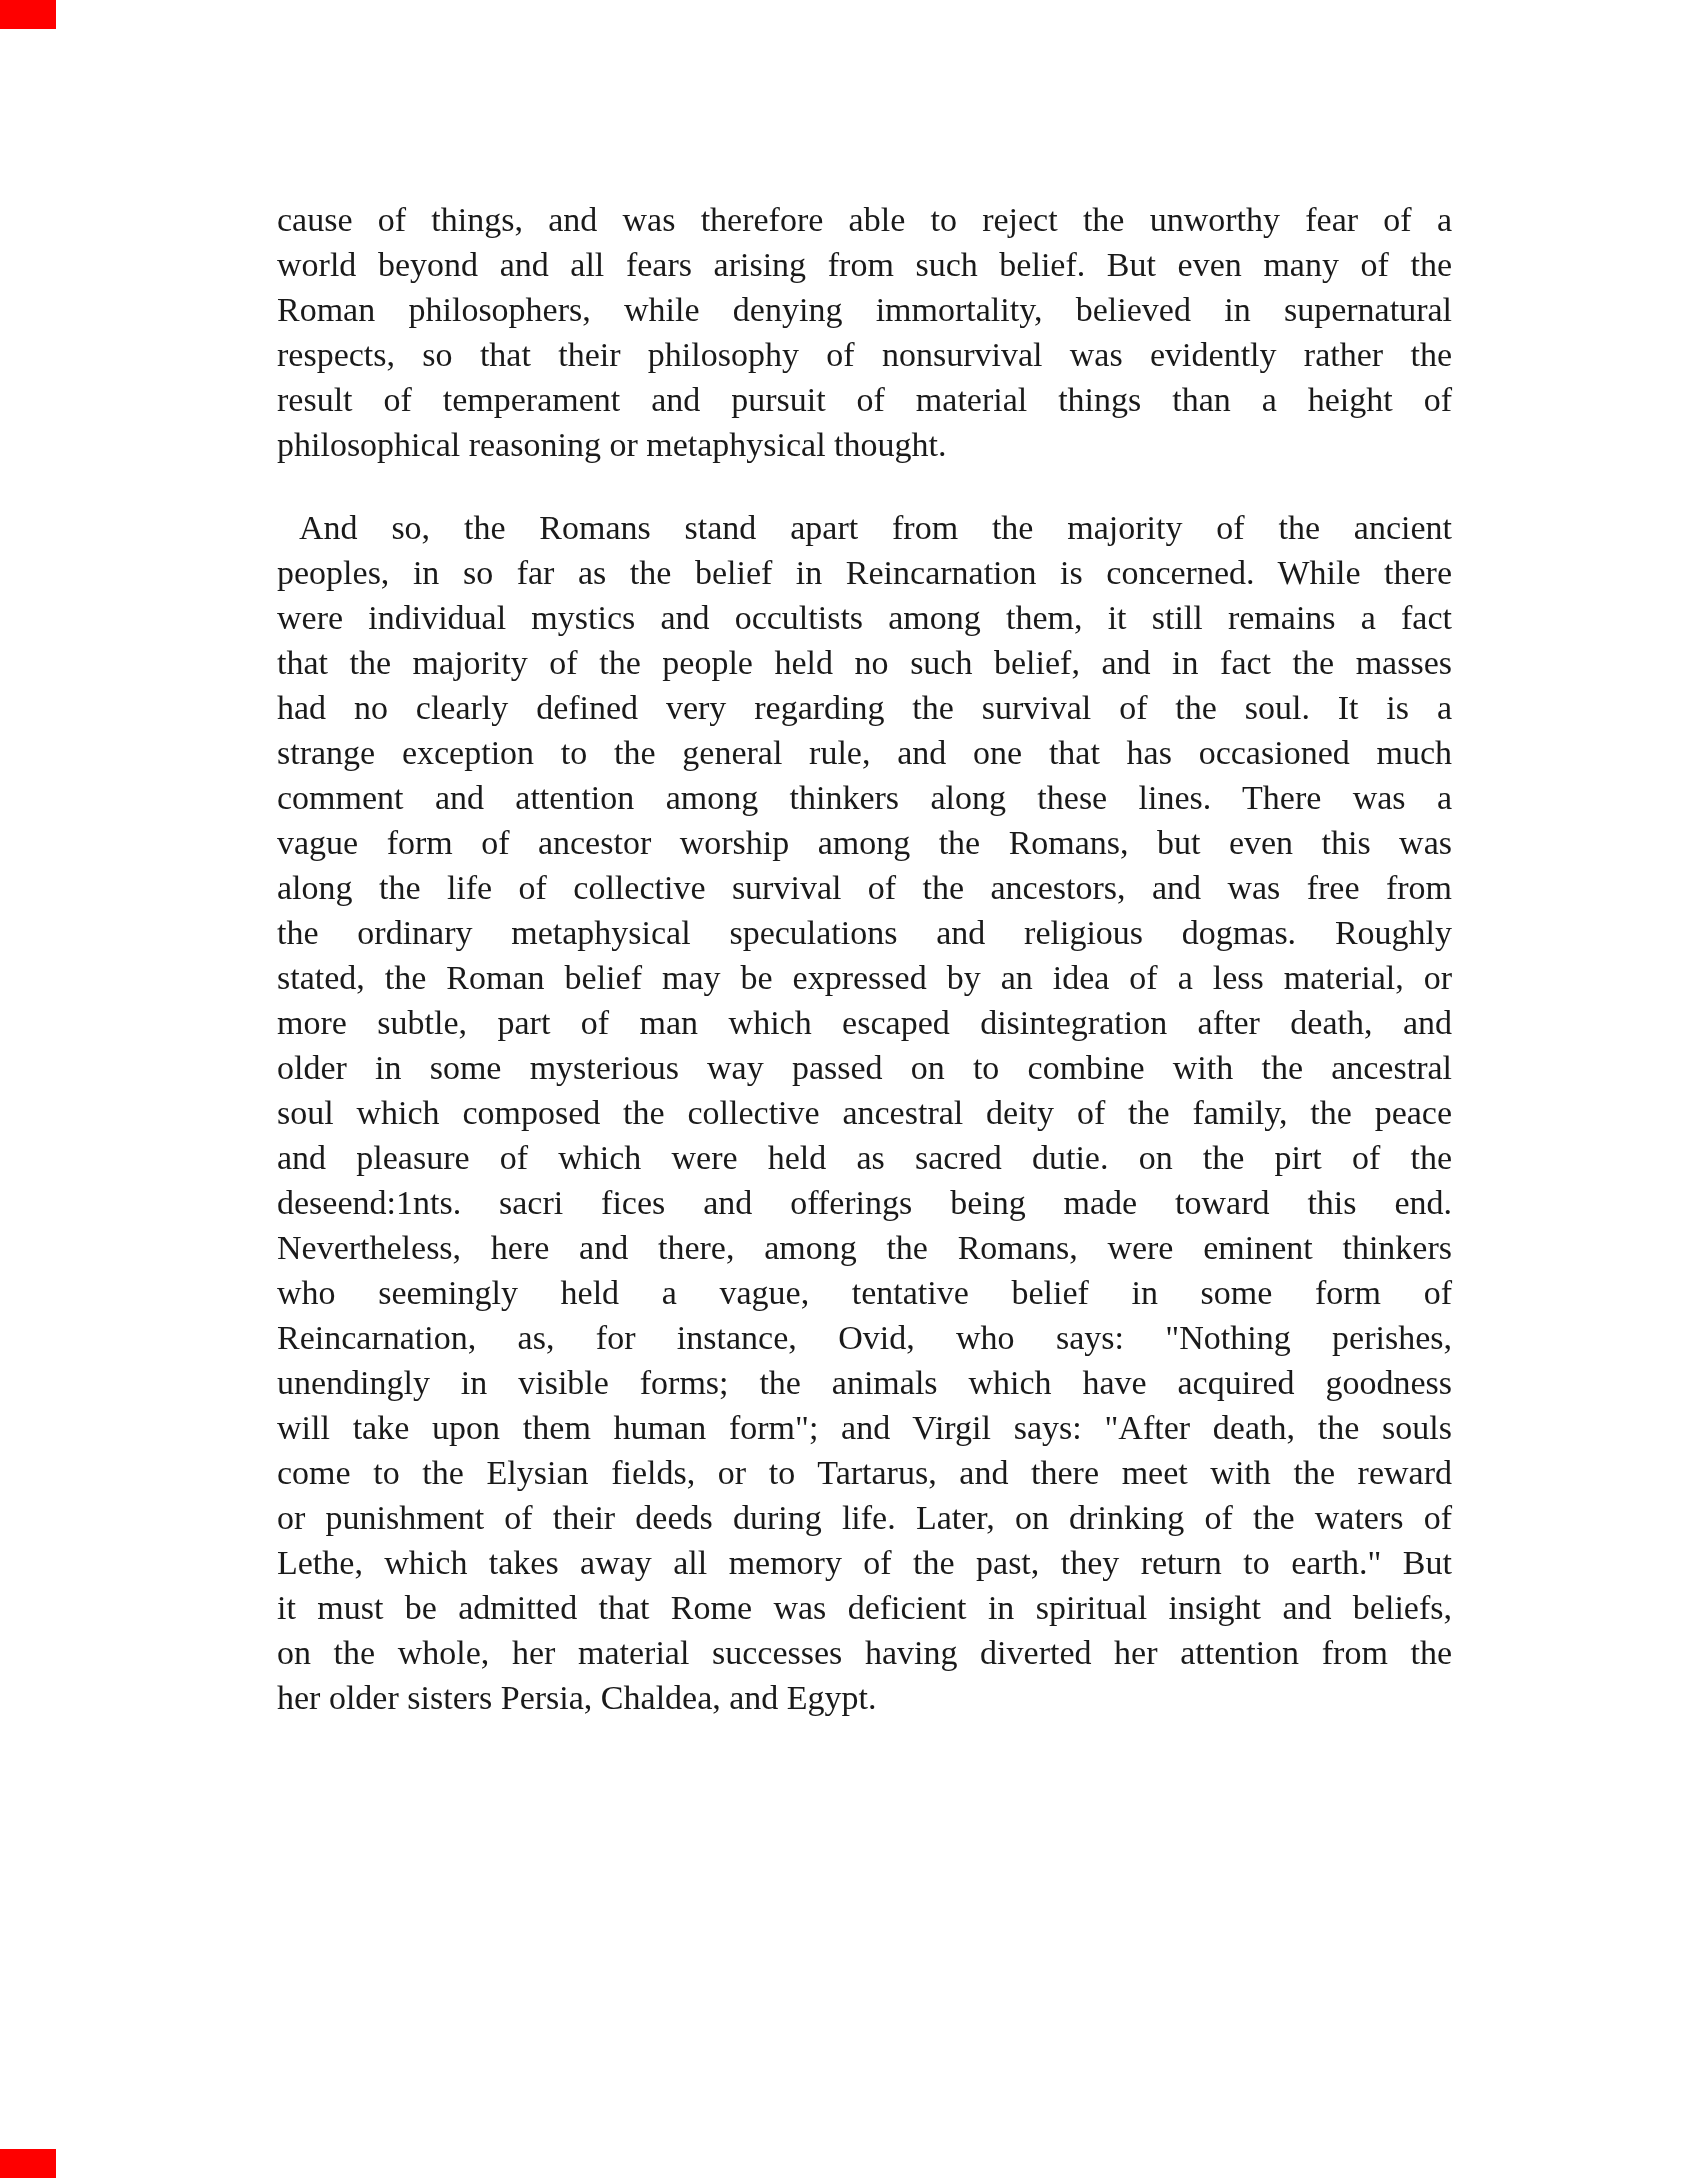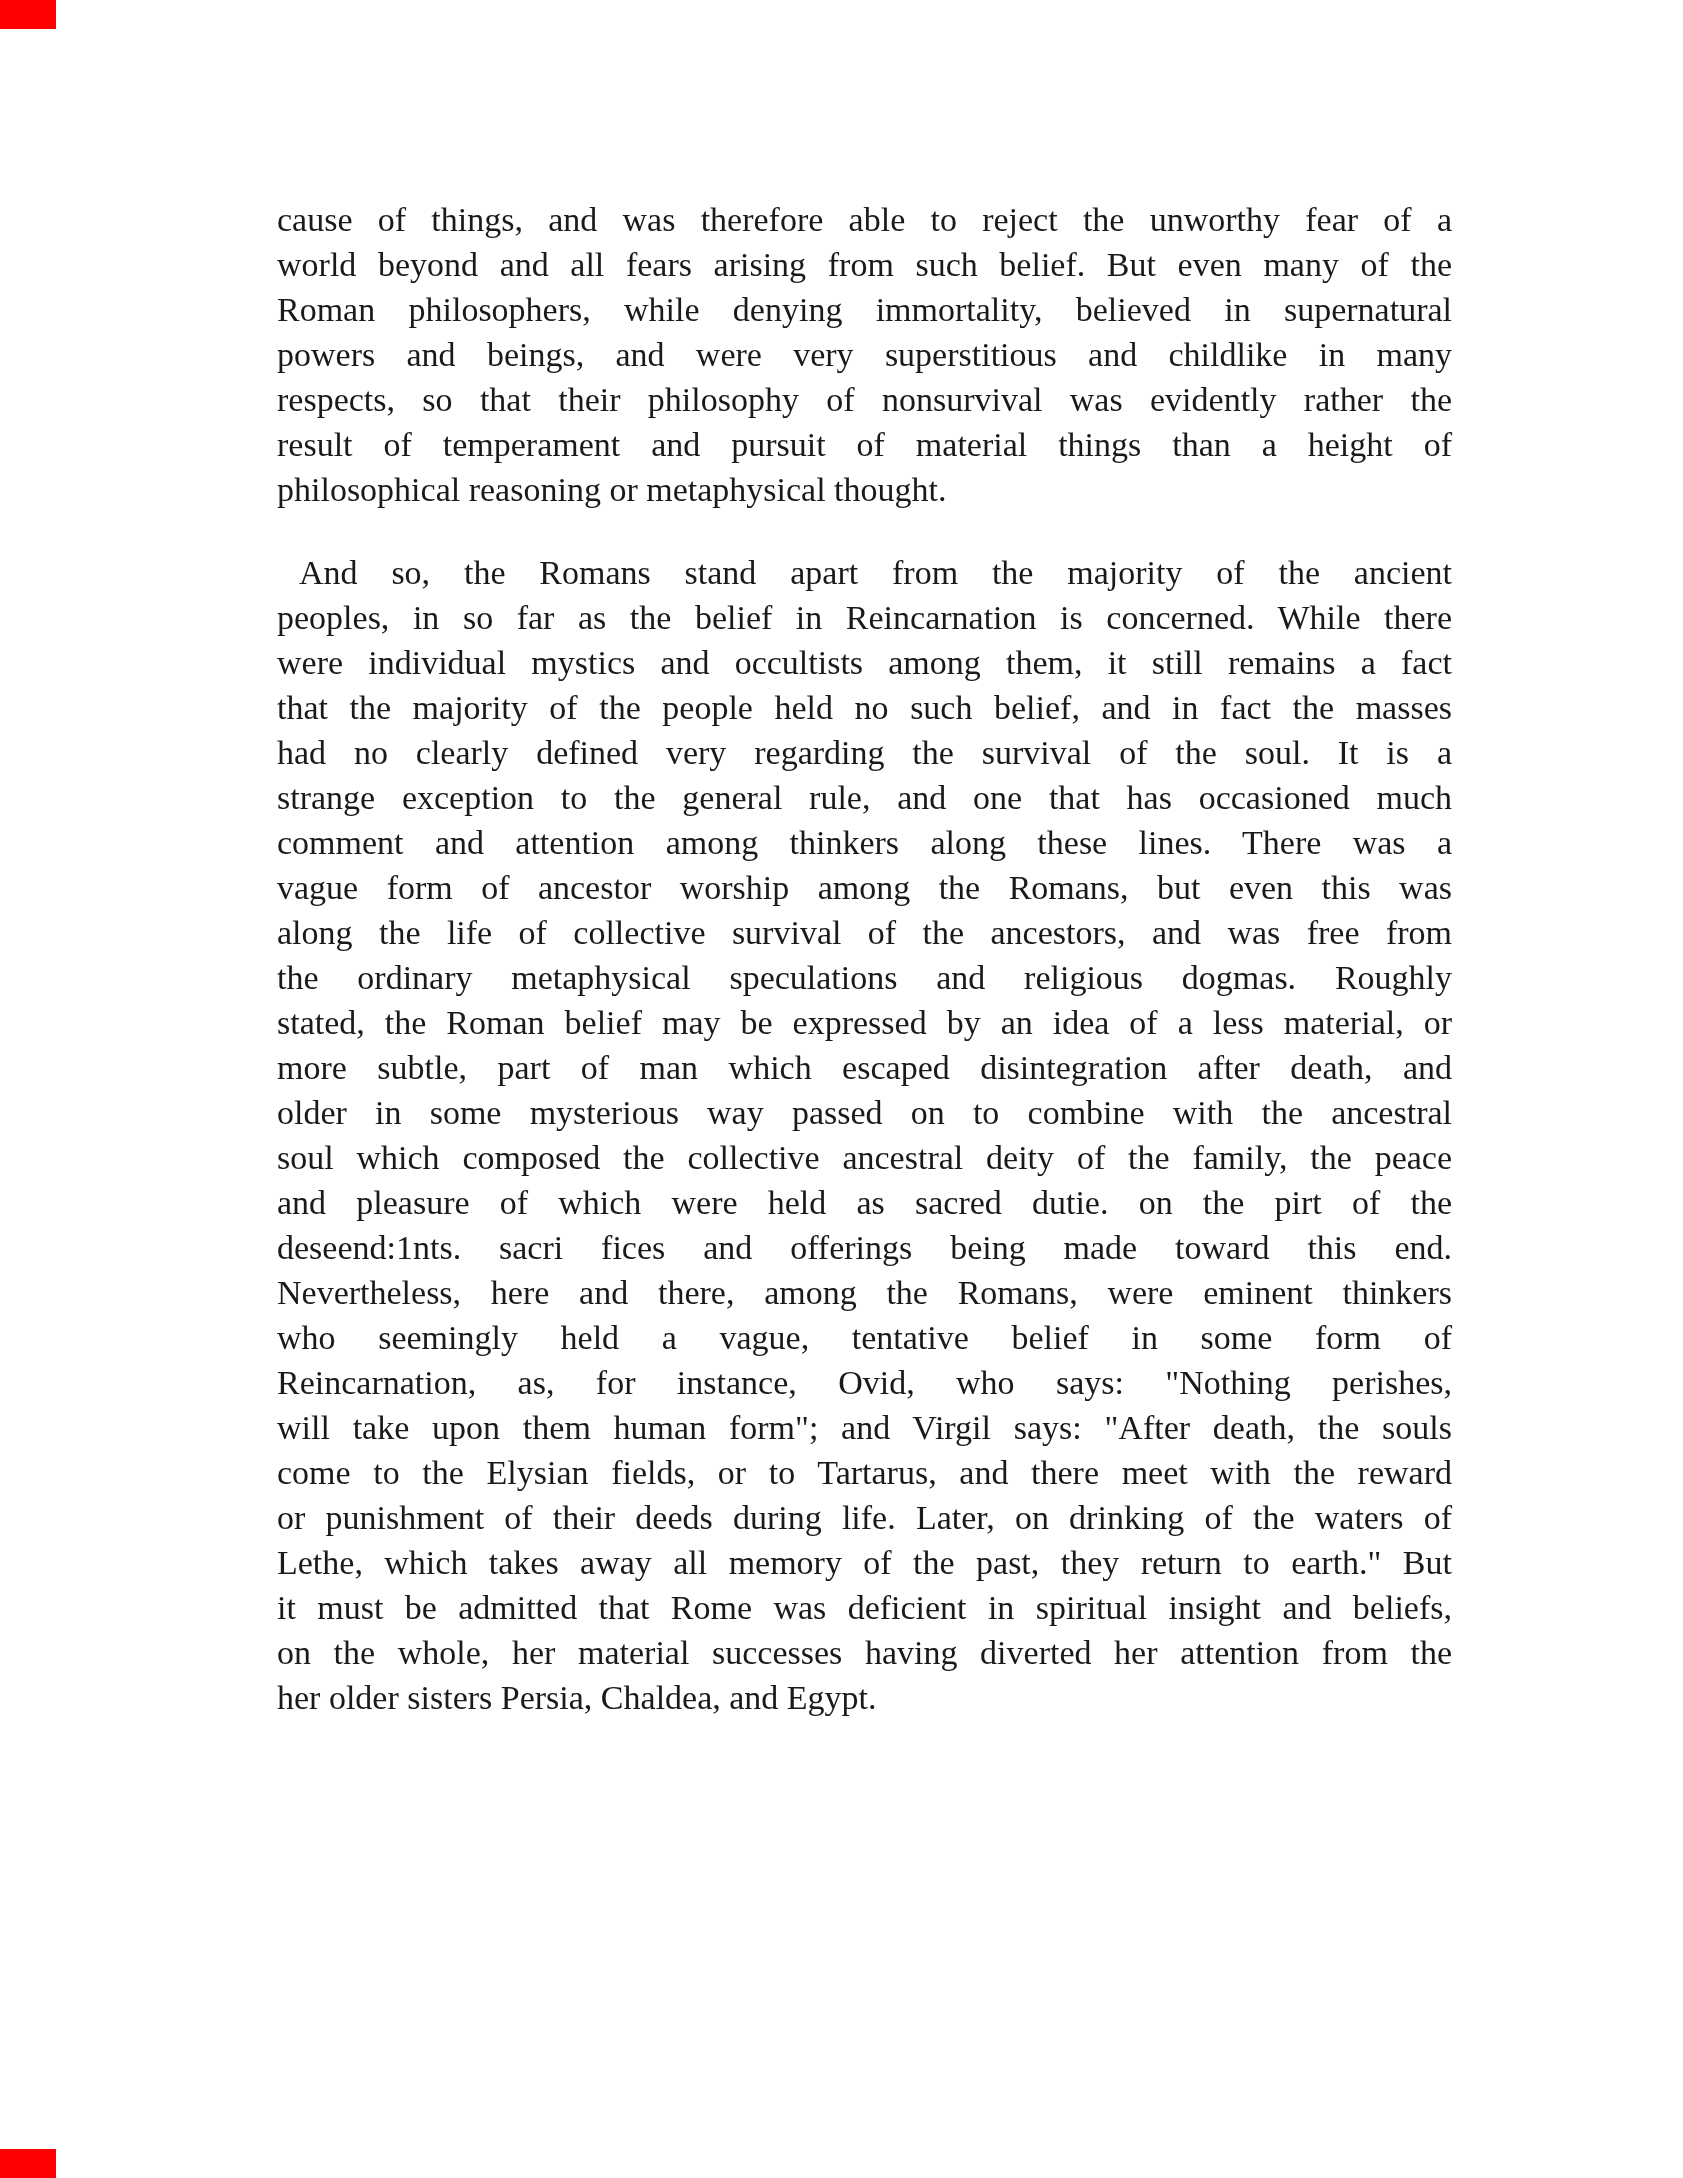--- a/index.html
+++ b/index.html
@@ -55,21 +55,20 @@
 </head>
 <body>
 
 <div class="page">
   <div class="corner-mark top" style="background: rgb(254, 0, 0);"></div>
   <div class="text-block">
       <div class="para">
         <div class="line">cause of things, and was therefore able to reject the unworthy fear of a</div>
         <div class="line">world beyond and all fears arising from such belief. But even many of the</div>
         <div class="line">Roman philosophers, while denying immortality, believed in supernatural</div>
-        <div class="line">powers and beings, and were very superstitious and childlike in many</div>
         <div class="line">respects, so that their philosophy of nonsurvival was evidently rather the</div>
         <div class="line">result of temperament and pursuit of material things than a height of</div>
         <div class="line last">philosophical reasoning or metaphysical thought.</div>
       </div>
       <div class="para">
         <div class="line indent">And so, the Romans stand apart from the majority of the ancient</div>
         <div class="line">peoples, in so far as the belief in Reincarnation is concerned. While there</div>
         <div class="line">were individual mystics and occultists among them, it still remains a fact</div>
         <div class="line">that the majority of the people held no such belief, and in fact the masses</div>
         <div class="line">had no clearly defined very regarding the survival of the soul. It is a</div>
@@ -80,20 +79,21 @@
         <div class="line">the ordinary metaphysical speculations and religious dogmas. Roughly</div>
         <div class="line">stated, the Roman belief may be expressed by an idea of a less material, or</div>
         <div class="line">more subtle, part of man which escaped disintegration after death, and</div>
         <div class="line">older in some mysterious way passed on to combine with the ancestral</div>
         <div class="line">soul which composed the collective ancestral deity of the family, the peace</div>
         <div class="line">and pleasure of which were held as sacred dutie. on the pirt of the</div>
         <div class="line">deseend:1nts. sacri fices and offerings being made toward this end.</div>
         <div class="line">Nevertheless, here and there, among the Romans, were eminent thinkers</div>
         <div class="line">who seemingly held a vague, tentative belief in some form of</div>
         <div class="line">Reincarnation, as, for instance, Ovid, who says: "Nothing perishes,</div>
+        <div class="line">unendingly in visible forms; the animals which have acquired goodness</div>
         <div class="line">will take upon them human form"; and Virgil says: "After death, the souls</div>
         <div class="line">come to the Elysian fields, or to Tartarus, and there meet with the reward</div>
         <div class="line">or punishment of their deeds during life. Later, on drinking of the waters of</div>
         <div class="line">Lethe, which takes away all memory of the past, they return to earth." But</div>
         <div class="line">it must be admitted that Rome was deficient in spiritual insight and beliefs,</div>
         <div class="line">on the whole, her material successes having diverted her attention from the</div>
         <div class="line last">her older sisters Persia, Chaldea, and Egypt.</div>
       </div>
     </div>
   <div class="corner-mark bottom" style="background: rgb(254, 0, 0);"></div>

